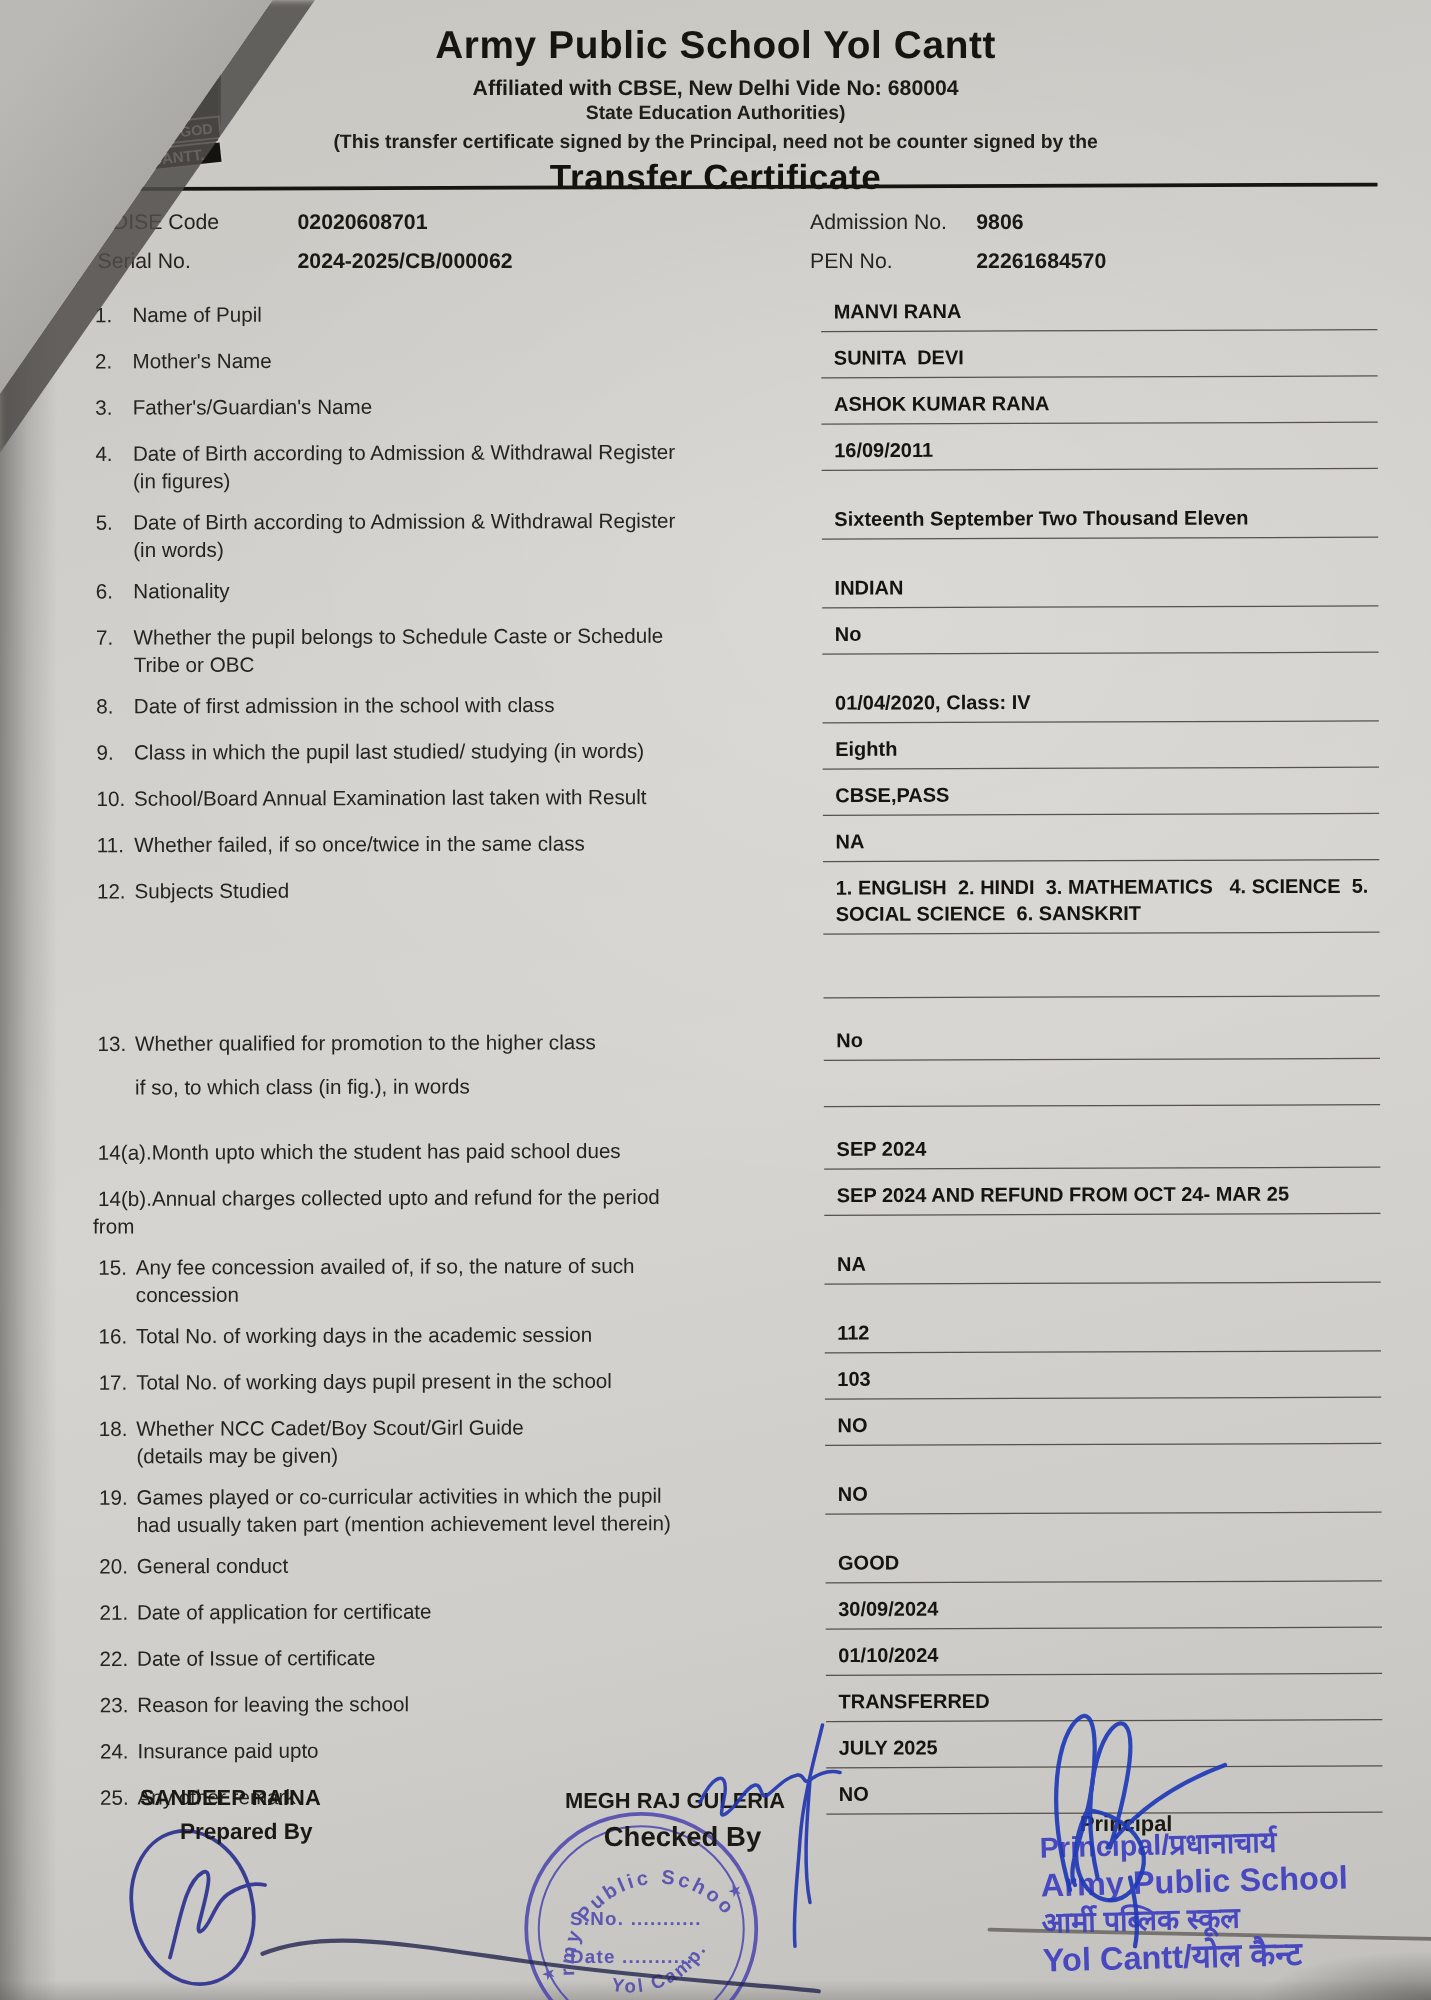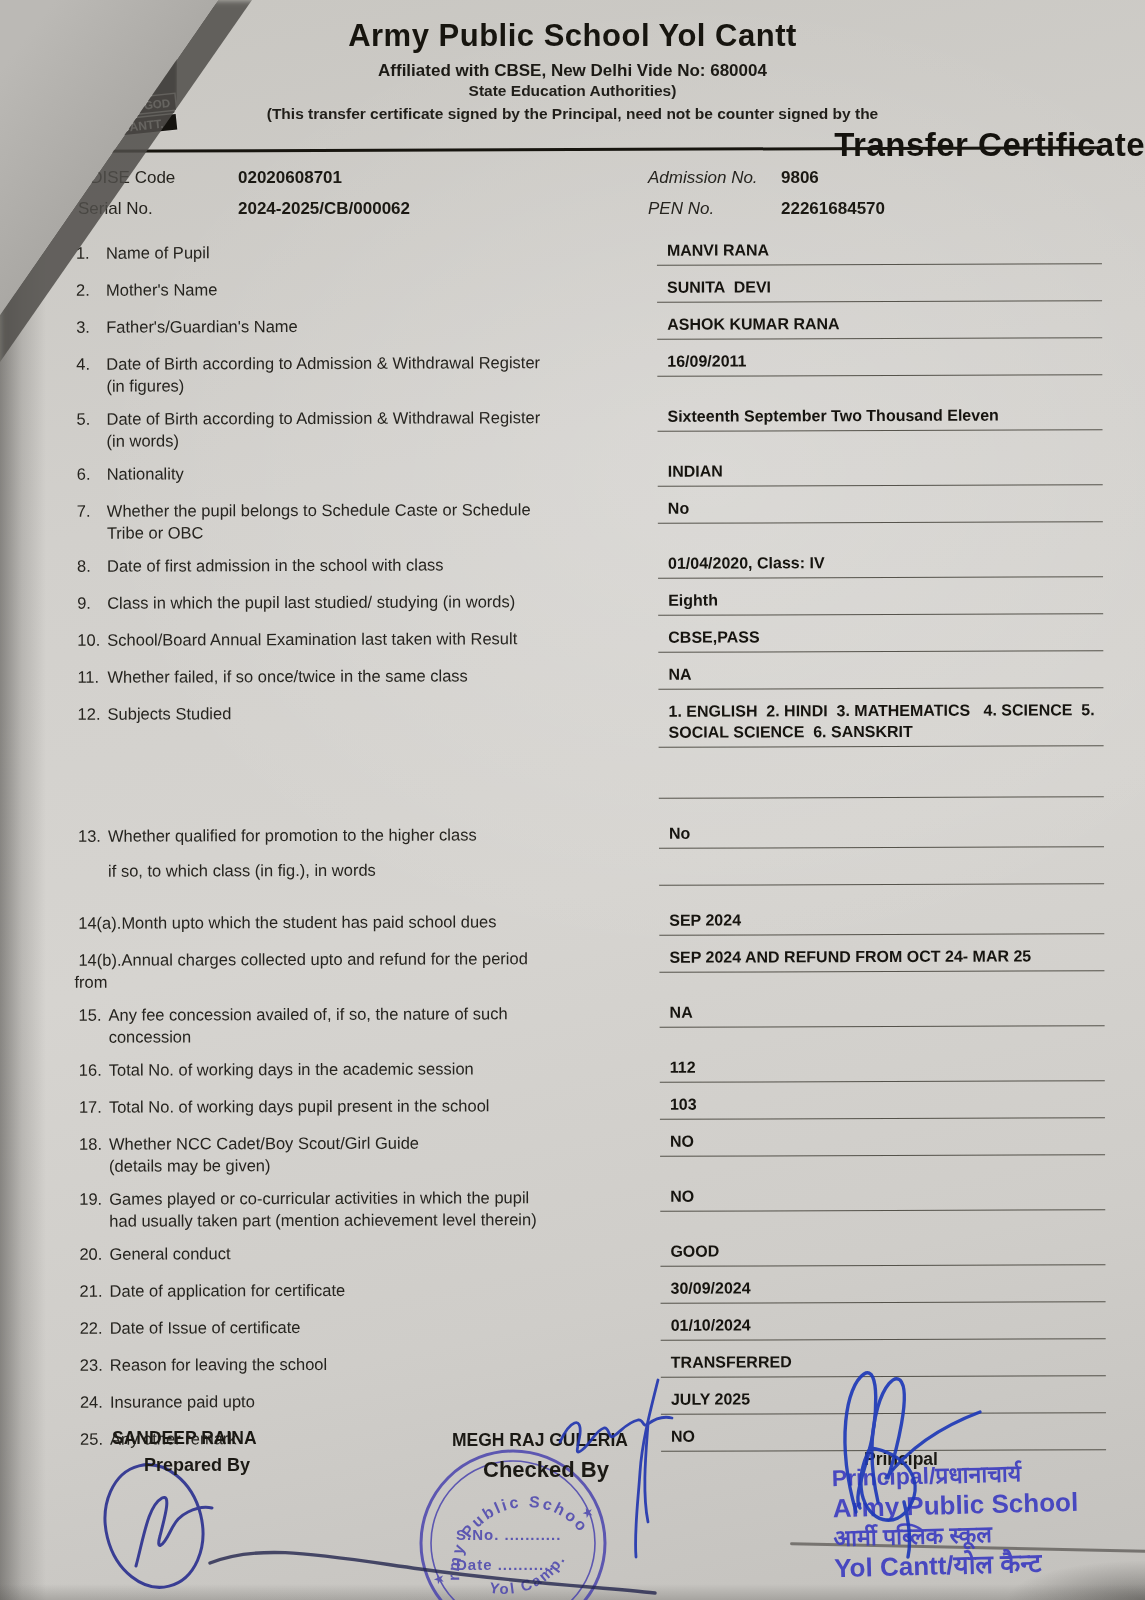--- a/index.html
+++ b/index.html
@@ -32,31 +32,31 @@
   .fold-shadow{position:absolute;left:0;top:0;width:300px;height:400px;z-index:5;
     clip-path:polygon(218px 0, 252px 0, 0 362px, 0 315px);
     background:#504e4a;filter:blur(3px);opacity:.85;}
   
   .logo{position:absolute;left:70px;top:6px;z-index:2;transform:rotate(-4deg);}
   
   .header{position:absolute;left:0;top:18px;width:1145px;text-align:center;z-index:3;}
   .school-name{font-size:31px;font-weight:bold;letter-spacing:.5px;color:#17150f;}
   .affiliation{font-size:17px;font-weight:bold;margin-top:7px;color:#1c1a15;}
   .note{font-size:15.5px;font-weight:bold;margin-top:4px;line-height:19px;color:#201e19;}
-  .doc-title{font-size:33px;font-weight:bold;margin-top:3px;color:#14120d;letter-spacing:.5px;text-align:right;}
+  .doc-title{font-size:28px;font-weight:bold;margin-top:3px;color:#14120d;letter-spacing:.5px;}
   .head-rule{position:absolute;left:66px;top:148px;width:1036px;height:3px;background:#17150f;
     transform:rotate(-.2deg);z-index:3;}
   
   .meta{position:absolute;left:78px;top:168px;width:1030px;display:flex;z-index:3;}
   .meta-col{display:flex;flex-direction:column;gap:11px;}
   .meta-col.left{width:570px;}
   .meta-col.right{flex:1;}
   .meta-row{display:flex;font-size:17px;}
   .meta-row .m-lbl{width:160px;color:#26241f;}
-  .meta-col.right .m-lbl{width:133px;font-style:italic;}
+  .meta-col.right .m-lbl{width:133px;}
   .meta-row .m-val{font-weight:bold;color:#1b1913;white-space:pre-wrap;}
   
   .items{position:absolute;left:78px;top:240px;width:1026px;z-index:2;transform:rotate(-.2deg);}
   .item{display:flex;align-items:flex-start;margin-bottom:11px;}
   .item.mt-lg{margin-top:24px;}
   .item-left{flex:1;padding-right:18px;font-size:16.5px;line-height:22px;color:#26241f;}
   .item-left .num{display:inline-block;min-width:30px;}
   .item-left .lbl2{padding-left:30px;}
   .item-left .lbl2.flush{padding-left:0;margin-left:-4px;}
   .item-left .lbl2.gap{margin-top:13px;}

